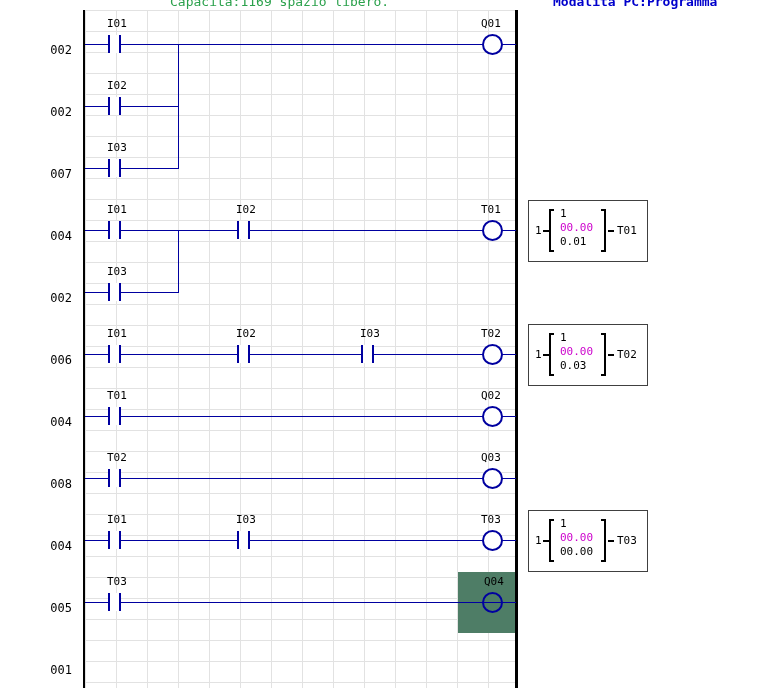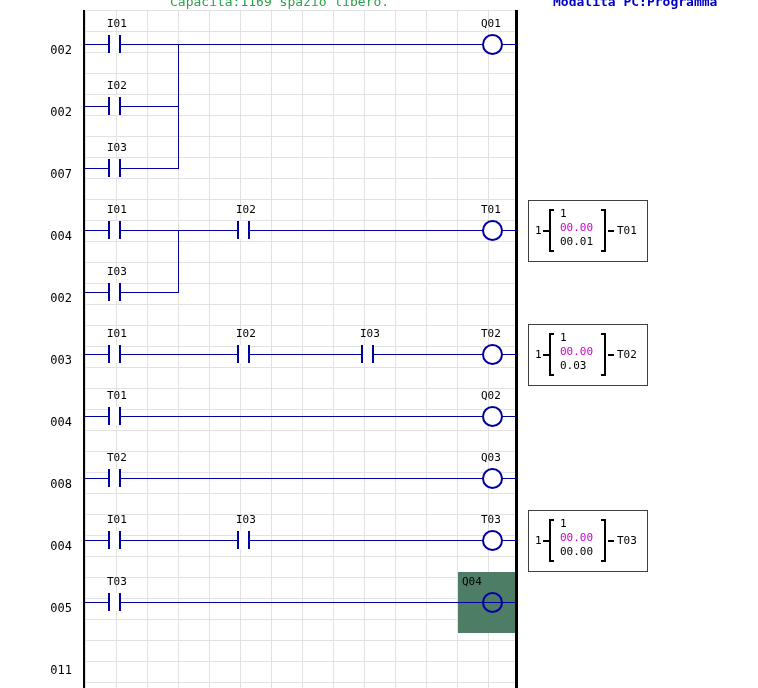--- a/index.html
+++ b/index.html
@@ -70,21 +70,21 @@
     <div class="contact" style="left: 108px; top: 221px;"></div>
     <div class="lbl" style="left: 107px; top: 203px;">I01</div>
     <div class="contact" style="left: 237px; top: 221px;"></div>
     <div class="lbl" style="left: 236px; top: 203px;">I02</div>
     <div class="coil" style="left: 482px; top: 220px;"></div>
     <div class="lbl" style="left: 481px; top: 203px;">T01</div>
     <div class="rnum" style="left: 42px; top: 291px;">002</div>
     <div class="wire" style="left: 85px; top: 292px; width: 94px;"></div>
     <div class="contact" style="left: 108px; top: 283px;"></div>
     <div class="lbl" style="left: 107px; top: 265px;">I03</div>
-    <div class="rnum" style="left: 42px; top: 353px;">003</div>
+    <div class="rnum" style="left: 42px; top: 353px;">006</div>
     <div class="wire" style="left: 85px; top: 354px; width: 431px;"></div>
     <div class="contact" style="left: 108px; top: 345px;"></div>
     <div class="lbl" style="left: 107px; top: 327px;">I01</div>
     <div class="contact" style="left: 237px; top: 345px;"></div>
     <div class="lbl" style="left: 236px; top: 327px;">I02</div>
     <div class="contact" style="left: 361px; top: 345px;"></div>
     <div class="lbl" style="left: 360px; top: 327px;">I03</div>
     <div class="coil" style="left: 482px; top: 344px;"></div>
     <div class="lbl" style="left: 481px; top: 327px;">T02</div>
     <div class="rnum" style="left: 42px; top: 415px;">004</div>
@@ -106,31 +106,31 @@
     <div class="contact" style="left: 237px; top: 531px;"></div>
     <div class="lbl" style="left: 236px; top: 513px;">I03</div>
     <div class="coil" style="left: 482px; top: 530px;"></div>
     <div class="lbl" style="left: 481px; top: 513px;">T03</div>
     <div class="rnum" style="left: 42px; top: 601px;">005</div>
     <div class="wire" style="left: 85px; top: 602px; width: 431px;"></div>
     <div class="contact" style="left: 108px; top: 593px;"></div>
     <div class="lbl" style="left: 107px; top: 575px;">T03</div>
     <div class="hl" style="left: 458px; top: 572px; width: 60px; height: 61px;"></div>
     <div class="coil sel" style="left: 482px; top: 592px;"></div>
-    <div class="lbl" style="left: 462px; top: 575px;">Q04</div>
-    <div class="rnum" style="left: 42px; top: 663px;">011</div>
+    <div class="lbl" style="left: 484px; top: 575px;">Q04</div>
+    <div class="rnum" style="left: 42px; top: 663px;">001</div>
     <div class="branch" style="left: 178px; top: 44px; height: 125px;"></div>
     <div class="branch" style="left: 178px; top: 230px; height: 63px;"></div>
     <div class="tblock" style="top: 200px;">
       <div class="tb" style="left: 6px; top: 23px;">1</div>
       <div class="dash" style="left: 14px; top: 29px; width: 6px;"></div>
       <div class="brk l" style="left: 20px;"></div>
       <div class="tb" style="left: 31px; top: 6px;">1</div>
       <div class="tb tb-cur" style="left: 31px; top: 20px;">00.00</div>
-      <div class="tb" style="left: 31px; top: 34px;">00.01</div>
+      <div class="tb" style="left: 31px; top: 34px;">0.01</div>
       <div class="brk r" style="left: 72px;"></div>
       <div class="dash" style="left: 79px; top: 29px; width: 6px;"></div>
       <div class="tb" style="left: 88px; top: 23px;">T01</div>
     </div>
     <div class="tblock" style="top: 324px;">
       <div class="tb" style="left: 6px; top: 23px;">1</div>
       <div class="dash" style="left: 14px; top: 29px; width: 6px;"></div>
       <div class="brk l" style="left: 20px;"></div>
       <div class="tb" style="left: 31px; top: 6px;">1</div>
       <div class="tb tb-cur" style="left: 31px; top: 20px;">00.00</div>

